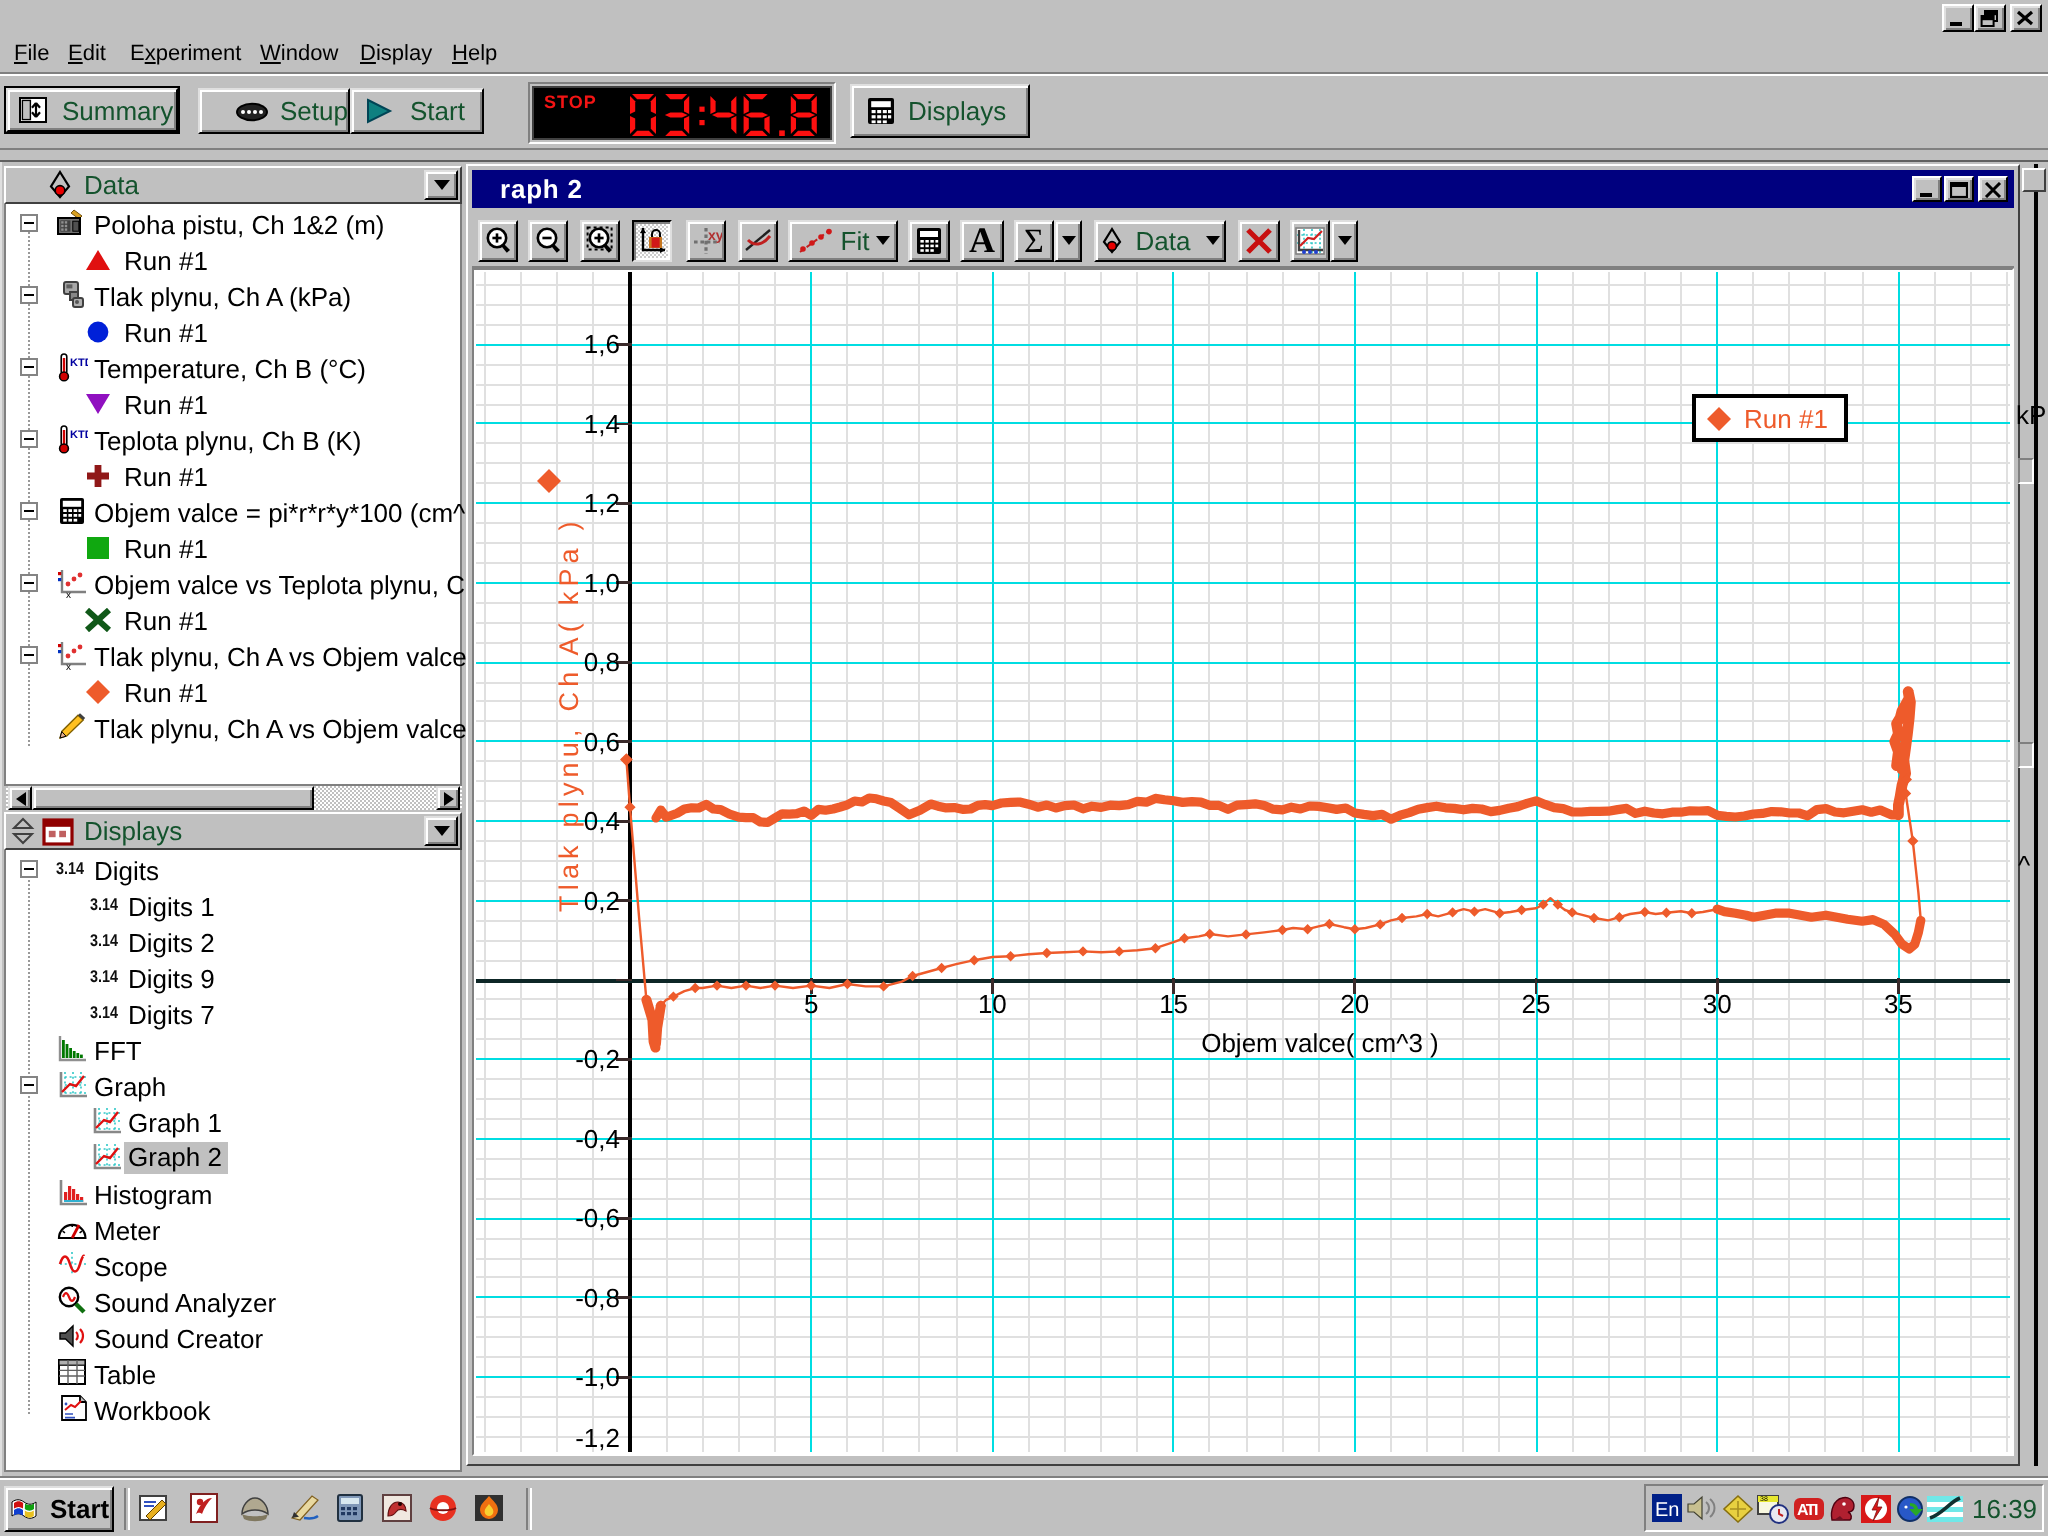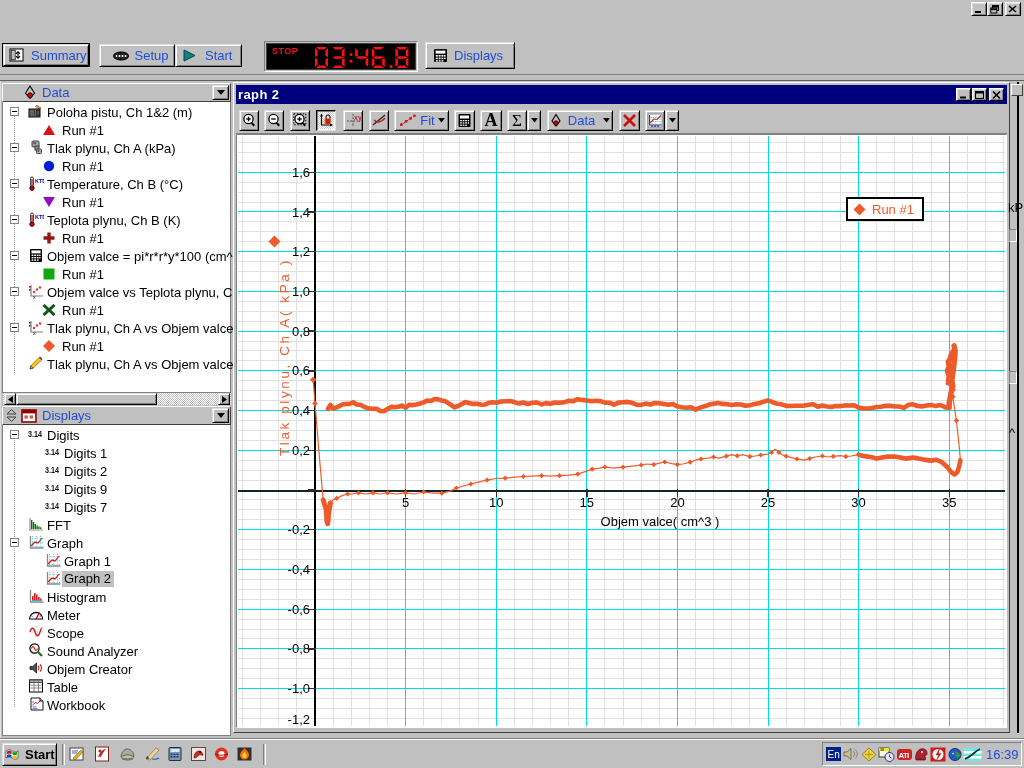--- a/index.html
+++ b/index.html
@@ -2,21 +2,21 @@
 <html><head><meta charset="utf-8"><style>
 *{margin:0;padding:0;box-sizing:border-box}
 html,body{width:1024px;height:768px;overflow:hidden}
 body{font-family:"Liberation Sans",sans-serif;background:#c0c0c0}
 #scr{position:relative;width:1024px;height:768px;background:#c0c0c0}
 .abs{position:absolute}
 .raised2{border:1px solid;border-color:#fff #404040 #404040 #fff;background:#c0c0c0}
 .sunkenlite{border:1px solid;border-color:#808080 #fff #fff #808080}
 .btn{border:1px solid;border-color:#dfdfdf #000 #000 #dfdfdf;box-shadow:inset 1px 1px 0 #fff,inset -1px -1px 0 #808080;background:#c0c0c0;display:flex;align-items:center;justify-content:center}
 .pressed{border:1px solid;border-color:#000 #dfdfdf #dfdfdf #000;box-shadow:inset 1px 1px 0 #808080,inset -1px -1px 0 #fff;background-color:#d9d9d9;background-image:conic-gradient(#fff 25%,#cdcdcd 0 50%,#fff 0 75%,#cdcdcd 0);background-size:2px 2px;display:flex;align-items:center;justify-content:center}
-.t13{font-size:13px;color:#1d4ed8}
+.t13{font-size:13px;color:#14532d}
 .b13{font-size:13px;font-weight:bold;color:#000}
 .tk{font-size:13px;fill:#000;font-family:"Liberation Sans",sans-serif}
 .yt{font-size:13.5px;fill:#ee5b2b;font-family:"Liberation Sans",sans-serif;letter-spacing:2.6px}
 .row{position:absolute;height:18px;display:flex;align-items:center;font-size:13px;color:#000;white-space:nowrap}
 .cap{color:#fff;font-weight:bold;font-size:13px}
 .wbtn{width:16px;height:14px;background:#c0c0c0;border:1px solid;border-color:#fff #000 #000 #fff;box-shadow:inset 1px 1px 0 #dfdfdf,inset -1px -1px 0 #808080;display:flex;align-items:center;justify-content:center}
 .menu u{text-decoration:underline}
 </style></head><body>
 <div id="scr">
     <div class="abs wbtn" style="left:971px;top:2px">
@@ -30,35 +30,43 @@
         <rect x="2.5" y="1" width="6" height="1.6" fill="#000"></rect>
         <rect x="0.8" y="3" width="6" height="5" fill="#c0c0c0" stroke="#000"></rect>
         <rect x="0.8" y="3.5" width="6" height="1.6" fill="#000"></rect>
       </svg>
     </div>
     <div class="abs wbtn" style="left:1005px;top:2px">
       <svg width="10" height="9">
         <path d="M1 1l7 6M8 1L1 7" stroke="#000" stroke-width="1.6"></path>
       </svg>
     </div>
+    <div class="abs menu" style="left:0;top:18px;width:1024px;height:19px;background:#c0c0c0;font-size:11px;color:#000;border-bottom:1px solid #808080;box-shadow:0 1px 0 #fff;position:absolute">
+      <span class="abs" style="left:7px;top:3px"><u>F</u>ile</span>
+      <span class="abs" style="left:34px;top:3px"><u>E</u>dit</span>
+      <span class="abs" style="left:65px;top:3px">E<u>x</u>periment</span>
+      <span class="abs" style="left:130px;top:3px"><u>W</u>indow</span>
+      <span class="abs" style="left:180px;top:3px"><u>D</u>isplay</span>
+      <span class="abs" style="left:226px;top:3px"><u>H</u>elp</span>
+    </div>
     <div class="abs" style="left:0;top:39px;width:1024px;height:36px;background:#c0c0c0;border-bottom:1px solid #808080"></div>
     <div class="abs" style="left:0;top:76px;width:1024px;height:5px;background:#c0c0c0;border-bottom:1px solid #606060"></div>
     <div class="abs" style="left:2px;top:43px;width:88px;height:24px;border:1px solid #000">
       <div class="btn" style="width:100%;height:100%;justify-content:flex-start">
         <span style="margin-left:5px;display:flex">
           <svg width="16" height="15" viewBox="0 0 16 15" style="" xmlns="http://www.w3.org/2000/svg">
             <rect x="1" y="1" width="13" height="12" fill="#fff" stroke="#000"></rect>
             <rect x="2.2" y="2.2" width="4" height="9.6" fill="#c0c0c0" stroke="#000" stroke-width="0.7"></rect>
             <path d="M9 3.5v7M9 3.5l-2 2.4M9 3.5l2 2.4M9 10.5l-2-2.4M9 10.5l2-2.4" stroke="#000" stroke-width="1.1" fill="none"></path>
           </svg>
         </span>
         <span class="t13" style="margin-left:6px">Summary</span>
       </div>
     </div>
-    <div class="abs btn" style="left:99px;top:44px;width:76px;height:23px;justify-content:center">
+    <div class="abs btn" style="left:99px;top:44px;width:76px;height:23px;justify-content:flex-end">
       <span style="margin-left:6px;display:flex">
         <svg width="18" height="12" viewBox="0 0 18 12" style="" xmlns="http://www.w3.org/2000/svg">
           <ellipse cx="9" cy="6" rx="8" ry="4.6" fill="#000"></ellipse>
           <ellipse cx="9" cy="6" rx="7" ry="3.6" fill="#222"></ellipse>
           <circle cx="4.5" cy="6" r="1" fill="#fff"></circle>
           <circle cx="7.5" cy="6" r="1" fill="#fff"></circle>
           <circle cx="10.5" cy="6" r="1" fill="#fff"></circle>
           <circle cx="13.5" cy="6" r="1" fill="#fff"></circle>
         </svg>
       </span>
@@ -608,21 +616,21 @@
       </div>
     </div>
     <div class="abs" style="left:2px;top:0">
       <div class="row" style="left:0;top:660px;width:229px">
         <span style="position:absolute;left:26px;top:1px;display:flex">
           <svg width="16" height="14" viewBox="0 0 16 14" style="" xmlns="http://www.w3.org/2000/svg">
             <path d="M2 5.5h2.8L8.5 2v10L4.8 8.5H2z" fill="#505050" stroke="#000" stroke-width="0.7"></path>
             <path d="M10 5c1.2 1 1.2 3 0 4M12 3.5c2 2 2 5 0 7" stroke="#e01010" stroke-width="1.1" fill="none"></path>
           </svg>
         </span>
-        <span style="position:absolute;left:45px">Objem Creator</span>
+        <span style="position:absolute;left:45px">Sound Creator</span>
       </div>
     </div>
     <div class="abs" style="left:2px;top:0">
       <div class="row" style="left:0;top:678px;width:229px">
         <span style="position:absolute;left:26px;top:1px;display:flex">
           <svg width="16" height="14" viewBox="0 0 16 14" style="" xmlns="http://www.w3.org/2000/svg">
             <rect x="1.5" y="1" width="13" height="12" fill="#fff" stroke="#000"></rect>
             <rect x="1.5" y="1" width="13" height="2.6" fill="#b0b0b0" stroke="#000" stroke-width="0.6"></rect>
             <path d="M1.5 6.2h13M1.5 9h13M6 1v12M10.5 1v12" stroke="#606060" stroke-width="0.7"></path>
           </svg>
@@ -639,21 +647,21 @@
             <path d="M4.5 8l3-2.5 2 1 3-3" stroke="#e01010" stroke-width="1" fill="none"></path>
             <path d="M4.5 10h4M4.5 11.8h5" stroke="#3050c0" stroke-width="0.8"></path>
             <circle cx="5" cy="5" r="0.7" fill="#3050c0"></circle>
           </svg>
         </span>
         <span style="position:absolute;left:45px">Workbook</span>
       </div>
     </div>
     <div class="abs raised2" style="left:233px;top:82px;width:777px;height:651px;background:#c0c0c0;padding:2px"></div>
     <div class="abs" style="left:236px;top:85px;width:771px;height:19px;background:#00007f;display:flex;align-items:center">
-      <span class="cap" style="margin-left:2px;letter-spacing:0.4px">raph 2</span>
+      <span class="cap" style="margin-left:14px;letter-spacing:0.4px">raph 2</span>
     </div>
     <div class="abs wbtn" style="left:956px;top:88px;width:15px;height:13px">
       <svg width="9" height="8">
         <rect x="1" y="5.5" width="6" height="2" fill="#000"></rect>
       </svg>
     </div>
     <div class="abs wbtn" style="left:972px;top:88px;width:15px;height:13px">
       <svg width="9" height="8">
         <rect x="0.5" y="0.5" width="8" height="7" fill="none" stroke="#000" stroke-width="1.1"></rect>
         <rect x="0.5" y="0.5" width="8" height="2" fill="#000"></rect>

